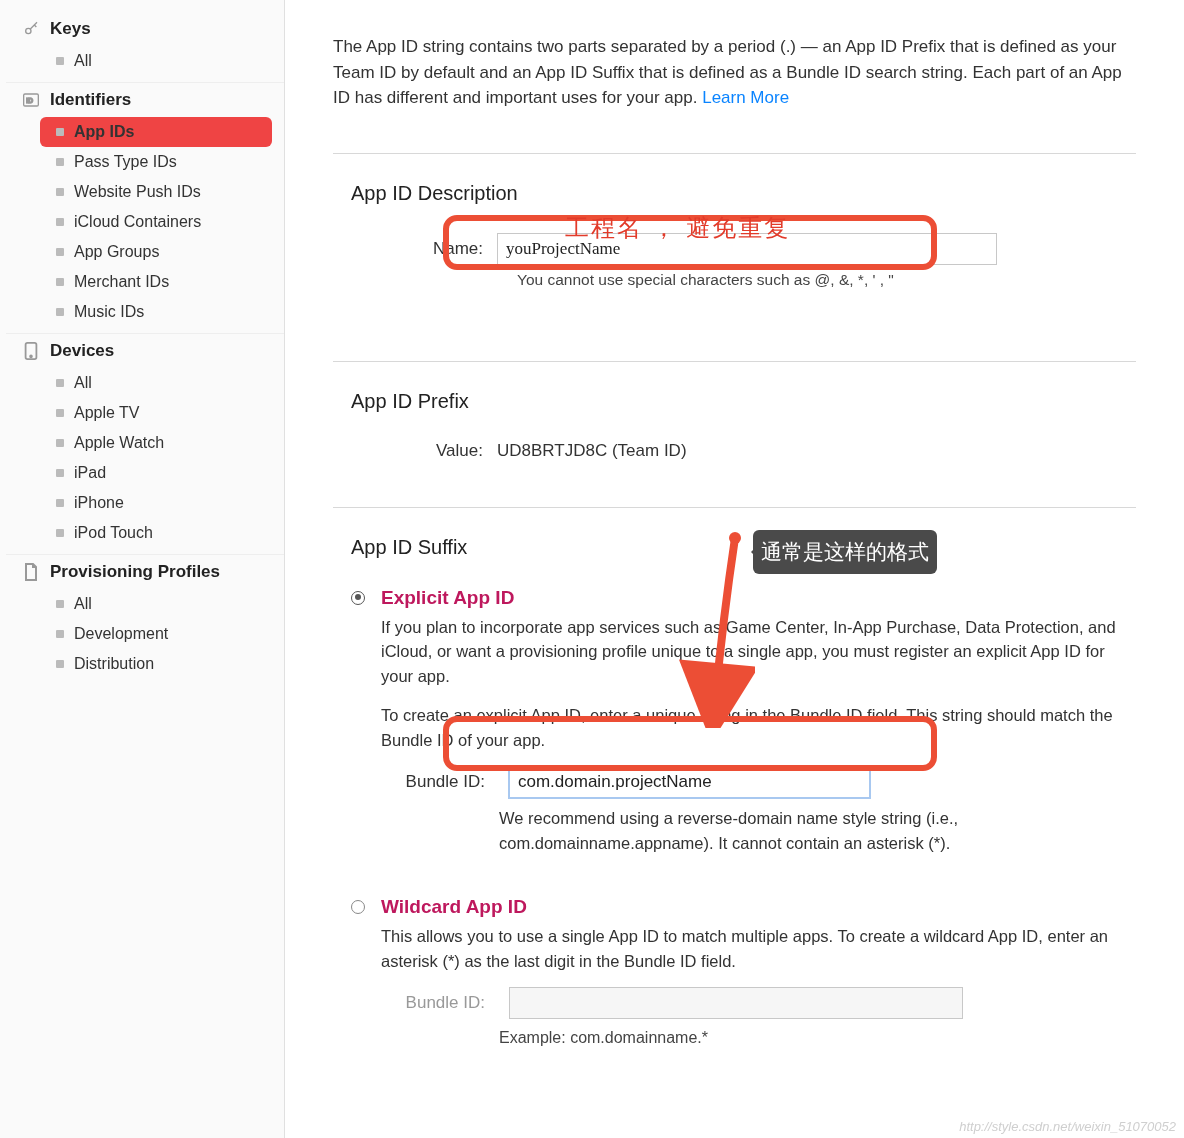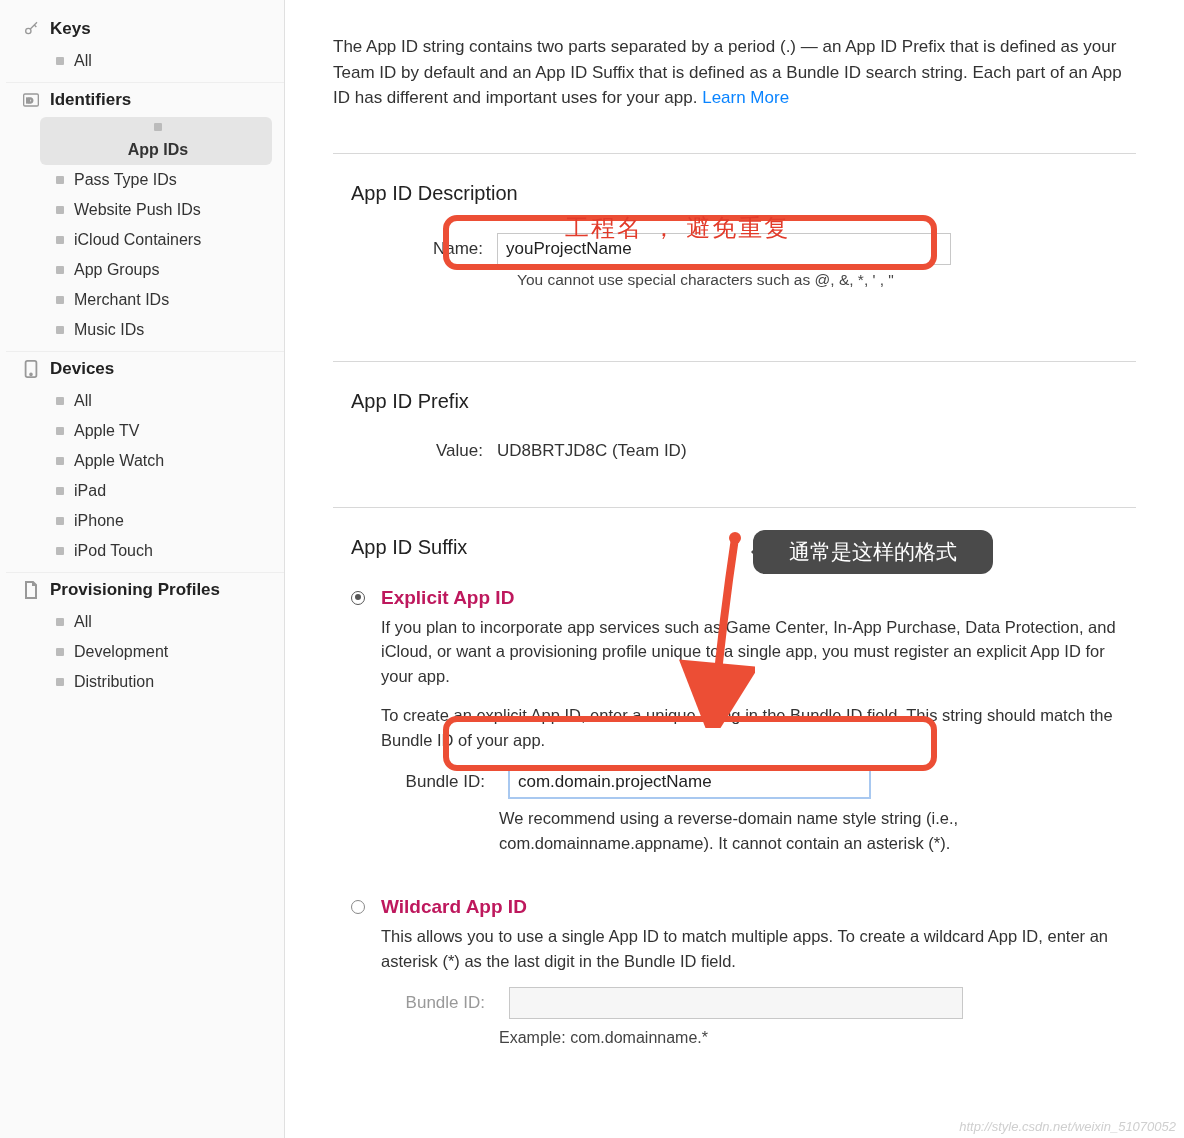--- a/index.html
+++ b/index.html
@@ -48,23 +48,22 @@
     align-items: center;
     gap: 10px;
     padding: 6px 12px 6px 16px;
     font-size: 16px;
     color: #333;
     cursor: pointer;
     border-radius: 6px;
     margin-right: 12px;
   }
   .sb-item.active {
-    background: #e5e5e5;
+    background: #ef4444;
     font-weight: 700;
-    flex-direction: column;
   }
   .bullet {
     width: 8px; height: 8px; background: #bbb; border-radius: 1px;
     flex: 0 0 8px;
   }
   .intro {
     font-size: 17px;
     line-height: 1.5;
     color: #333;
     margin-bottom: 42px;
@@ -123,22 +122,22 @@
     font-weight: 400;
     letter-spacing: 2px;
     margin-top: 36px;
   }
   
   .tooltip-dark {
     position: absolute;
     background: #4a4a4a;
     color: #fff;
     font-size: 21px;
-    padding: 8px 36px;
-    border-radius: 12px;
+    padding: 8px 8px;
+    border-radius: 6px;
     white-space: nowrap;
   }
   .tooltip-dark::before {
     content: "";
     position: absolute;
     left: -10px; top: 50%; transform: translateY(-50%);
     border: 8px solid transparent;
     border-right-color: #4a4a4a;
   }
   
@@ -311,21 +310,21 @@
   <p class="intro">
     <span>The App ID string contains two parts separated by a period (.) — an App ID Prefix that is defined as your Team ID by default and an App ID Suffix that is defined as a Bundle ID search string. Each part of an App ID has different and important uses for your app. </span>
     <a href="#">Learn More</a>
   </p>
 
   <hr class="divider">
 
   <h2 class="section-title">App ID Description</h2>
   <div class="form-row">
     <span class="label">Name:</span>
-    <input class="textfield" style="width: 454px;" value="youProjectName">
+    <input class="textfield" style="width: 500px; font-family: Liberation Serif, serif;" value="youProjectName">
   </div>
   <div class="hint" style="padding-left:184px;margin-bottom:72px">You cannot use special characters such as @, &amp;, *, ' , "</div>
 
   <hr class="divider">
 
   <h2 class="section-title">App ID Prefix</h2>
   <div class="form-row" style="margin-bottom:46px">
     <span class="label">Value:</span>
     <span class="value">UD8BRTJD8C (Team ID)</span>
   </div>

